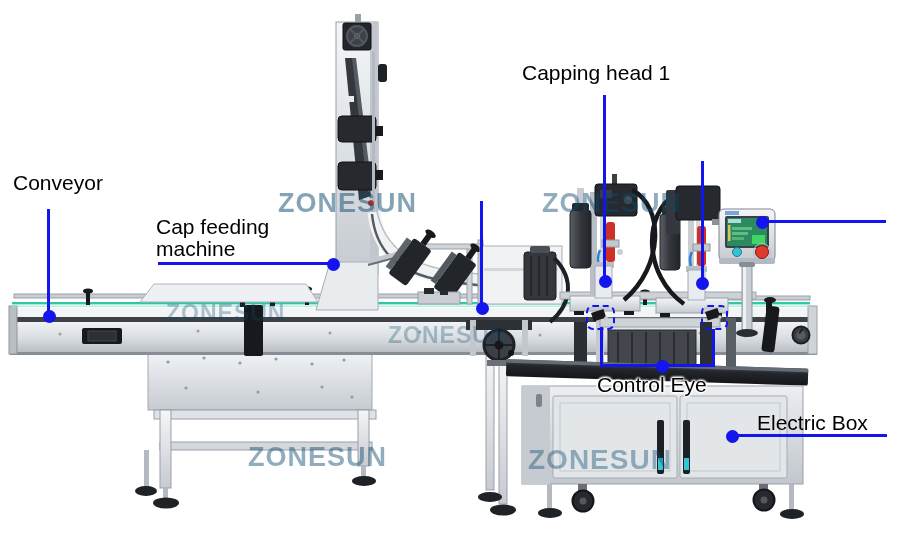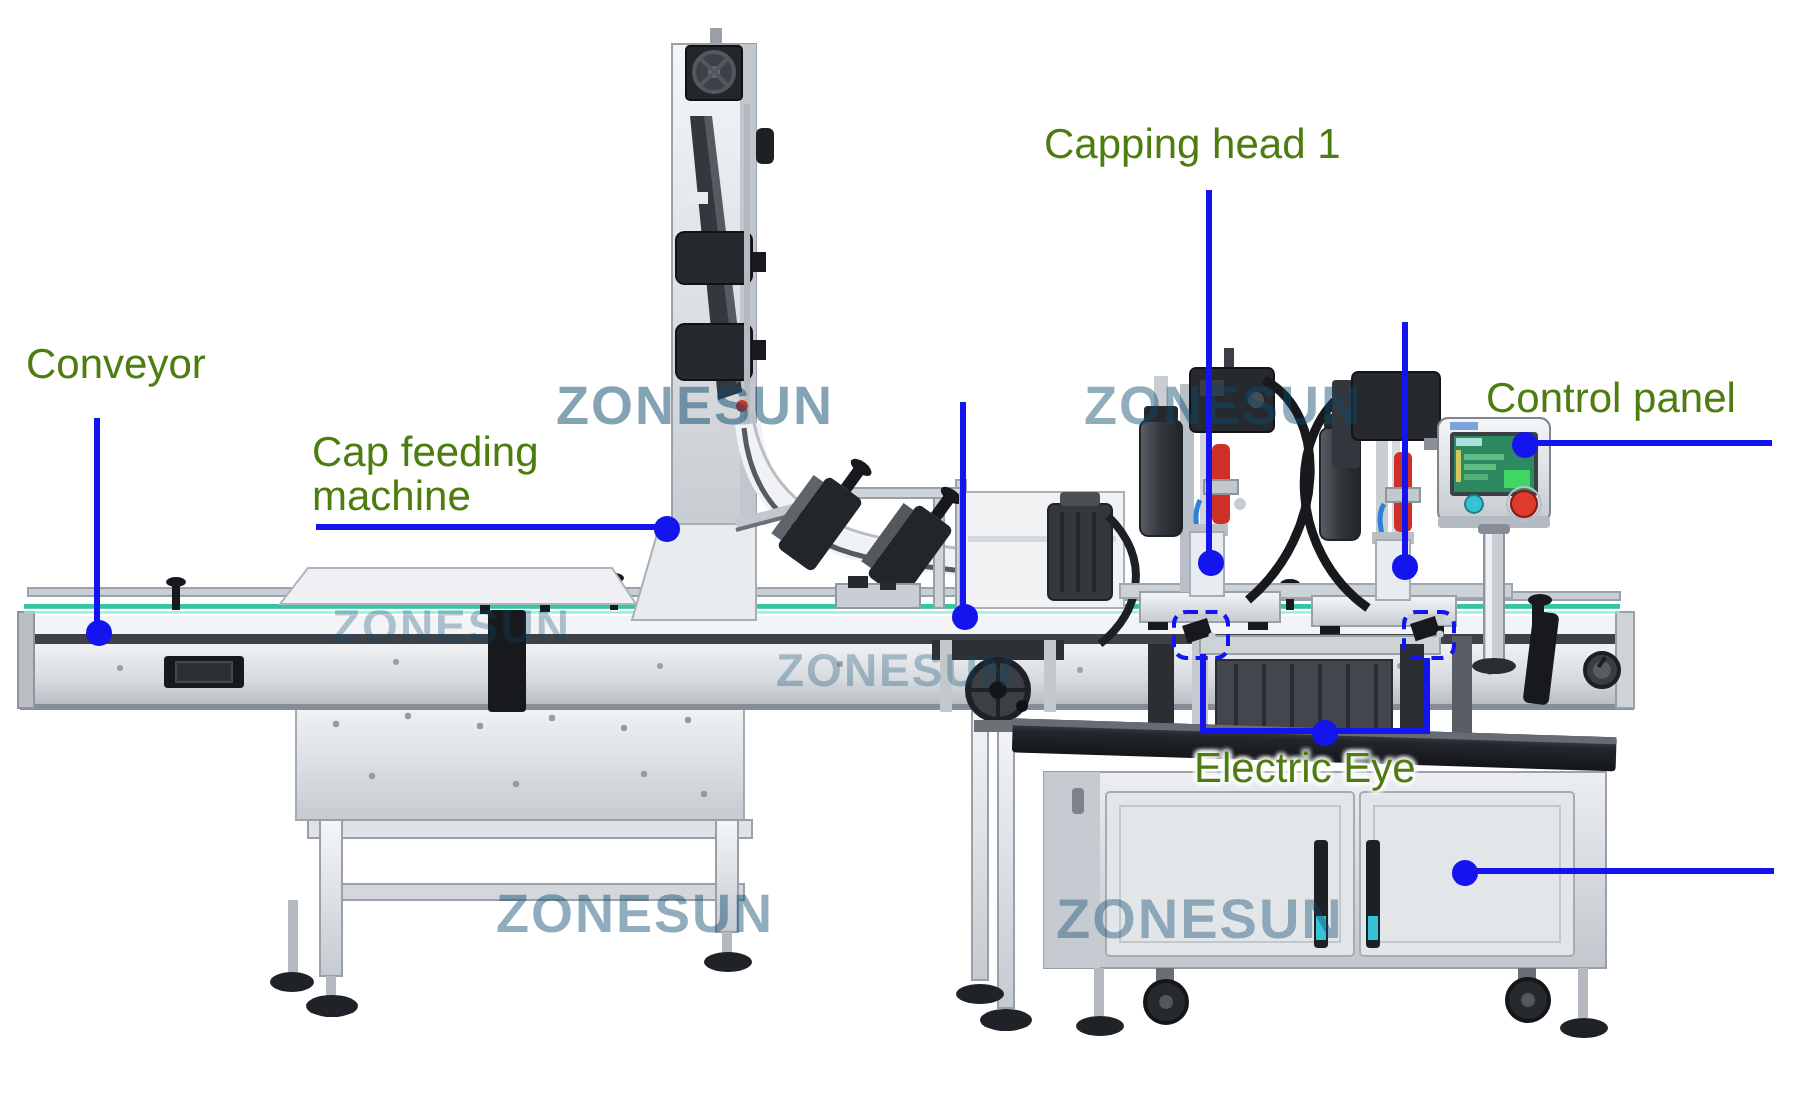--- a/index.html
+++ b/index.html
@@ -1,21 +1,21 @@
 <!DOCTYPE html>
 <html><head>
 <meta charset="utf-8">
 <style>
   html,body{margin:0;padding:0;background:#ffffff;}
   #stage{position:relative;width:899px;height:559px;background:#ffffff;overflow:hidden;
          font-family:"Liberation Sans",sans-serif;}
   #machine-svg{position:absolute;left:0;top:0;}
   .wm{position:absolute;font-weight:700;color:#0c4a6e;letter-spacing:1px;white-space:nowrap;
       pointer-events:none;}
-  .ann-label{position:absolute;color:#4d7c0f;font-size:21px;line-height:1.06;white-space:normal;}
+  .ann-label{position:absolute;color:#000000;font-size:21px;line-height:1.06;white-space:normal;}
   .ann-line{position:absolute;background:#1414ee;}
   .ann-dot{position:absolute;width:13px;height:13px;border-radius:50%;background:#1414ee;}
   .ann-dashbox{position:absolute;border:2px dashed #1414ee;border-radius:7px;}
   .halo{text-shadow:0 0 3px #fff,0 0 3px #fff,1px 1px 2px #fff,-1px -1px 2px #fff,
         1px -1px 2px #fff,-1px 1px 2px #fff;}
 </style>
 </head>
 <body>
 
 <div id="stage">
@@ -343,28 +343,28 @@
   <div class="ann-line" style="left:480px;top:201px;width:3px;height:103px;"></div>
   <div class="ann-dot" style="left:476px;top:302px;"></div>
 
   <div class="ann-label" style="left:522px;top:62px;">Capping head 1</div>
   <div class="ann-line" style="left:603px;top:95px;width:3px;height:182px;"></div>
   <div class="ann-dot" style="left:599px;top:275px;"></div>
 
   <div class="ann-line" style="left:701px;top:161px;width:3px;height:118px;"></div>
   <div class="ann-dot" style="left:696px;top:277px;"></div>
 
-  <div class="ann-label" style="left:743px;top:189px;">Control panel</div>
   <div class="ann-line" style="left:766px;top:220px;width:120px;height:3px;"></div>
   <div class="ann-dot" style="left:756px;top:216px;"></div>
 
   <div class="ann-dashbox" style="left:586px;top:305px;width:25px;height:21px;"></div>
   <div class="ann-dashbox" style="left:701px;top:305px;width:23px;height:21px;"></div>
   <div class="ann-line" style="left:600px;top:327px;width:3px;height:39px;"></div>
   <div class="ann-line" style="left:600px;top:364px;width:115px;height:3px;"></div>
   <div class="ann-line" style="left:712px;top:329px;width:3px;height:38px;"></div>
   <div class="ann-dot" style="left:656px;top:360px;"></div>
-  <div class="ann-label halo" style="left:597px;top:374px;">Electric Eye</div>
-
+  <div class="ann-label halo" style="left:597px;top:374px;">Control Eye</div>
+
+  <div class="ann-label" style="left:757px;top:412px;">Electric Box</div>
   <div class="ann-line" style="left:736px;top:434px;width:151px;height:3px;"></div>
   <div class="ann-dot" style="left:726px;top:430px;"></div>
 
 </div>
 
 </body></html>

